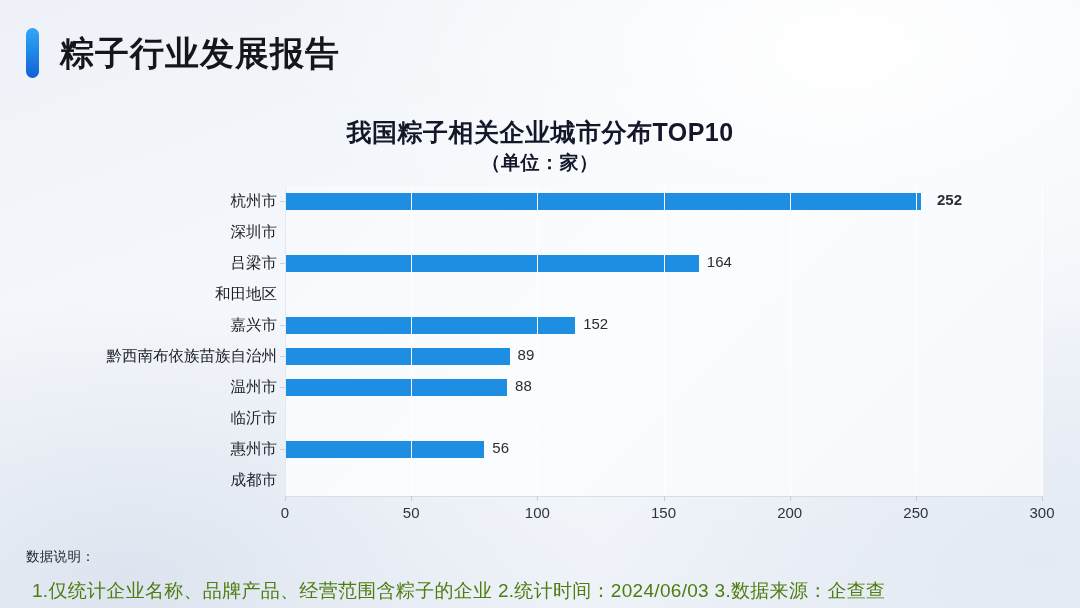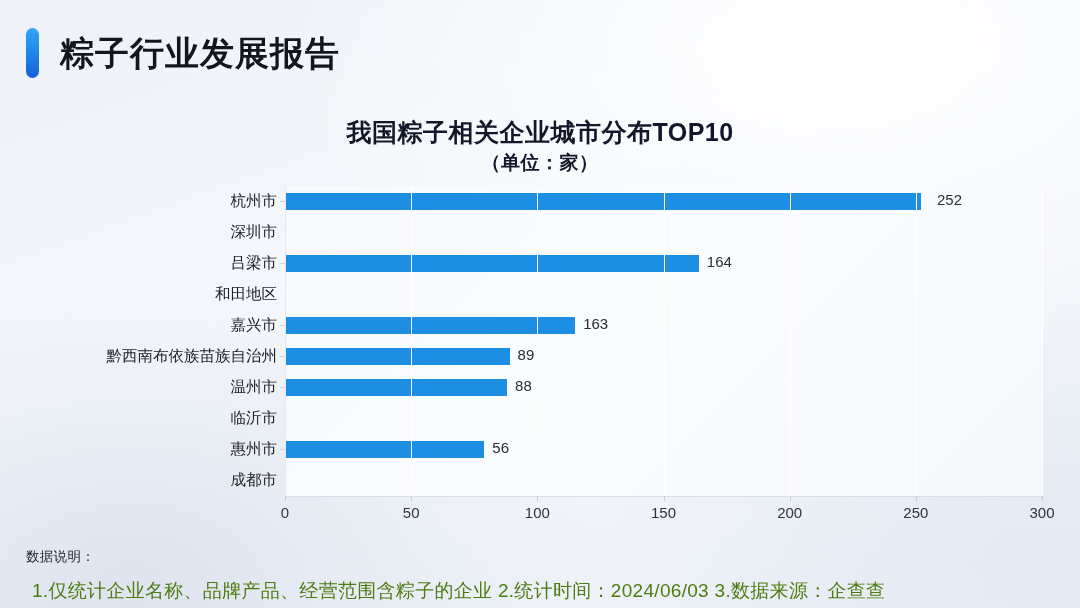--- a/index.html
+++ b/index.html
@@ -116,31 +116,31 @@
     <div class="cat" style="top: 253px;">惠州市</div>
     <div class="cat" style="top: 284px;">成都市</div>
   </div>
 
 <div id="chart">
   <div id="plot">
     <div class="rows" id="rows">
         <div class="row" style="top: 0px; height: 31px;">
           <div class="tick-mark"></div>
           <div class="bar" style="width: 635.88px; background: rgb(30, 142, 226);"></div>
-          <div class="bar-value" style="left: 652px;">252</div>
+          <div class="bar-value" style="left: 652px; font-weight: bold;">252</div>
         </div>
         <div class="row" style="top: 62px; height: 31px; padding-left: 17px;">
           <div class="tick-mark"></div>
           <div class="bar" style="width: 413.827px; background: rgb(30, 142, 226);"></div>
           <div class="bar-value" style="left: 421.827px;">164</div>
         </div>
         <div class="row" style="top: 124px; height: 31px;">
           <div class="tick-mark"></div>
           <div class="bar" style="width: 290.183px; background: rgb(30, 142, 226);"></div>
-          <div class="bar-value" style="left: 298.183px;">163</div>
+          <div class="bar-value" style="left: 298.183px;">152</div>
         </div>
         <div class="row" style="top: 155px; height: 31px;">
           <div class="tick-mark"></div>
           <div class="bar" style="width: 224.577px; background: rgb(30, 142, 226);"></div>
           <div class="bar-value" style="left: 232.577px;">89</div>
         </div>
         <div class="row" style="top: 186px; height: 31px;">
           <div class="tick-mark"></div>
           <div class="bar" style="width: 222.053px; background: rgb(30, 142, 226);"></div>
           <div class="bar-value" style="left: 230.053px;">88</div>

